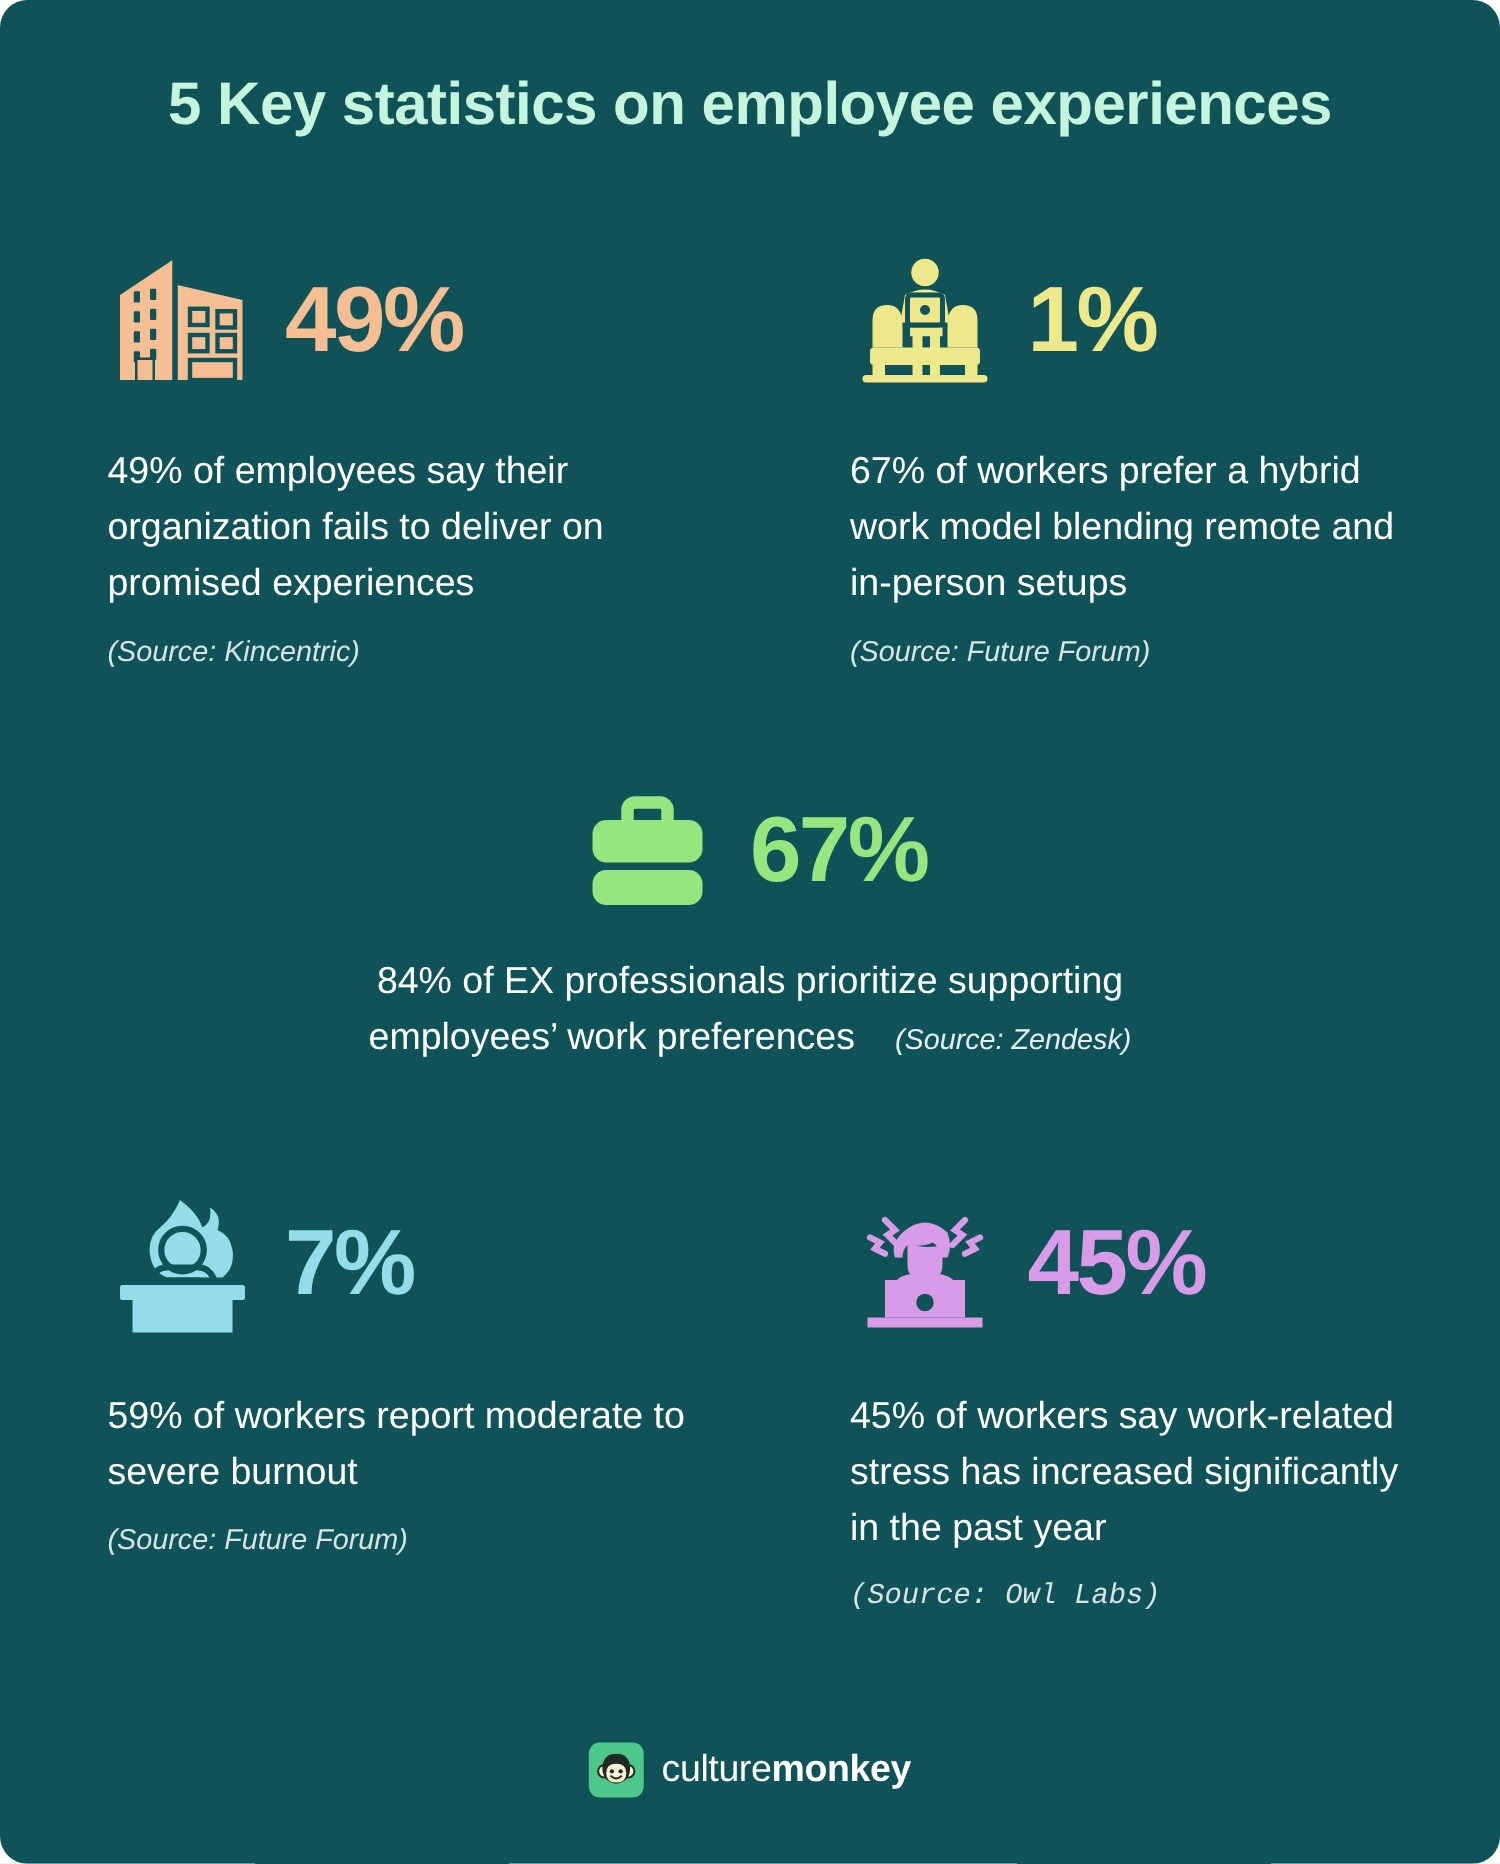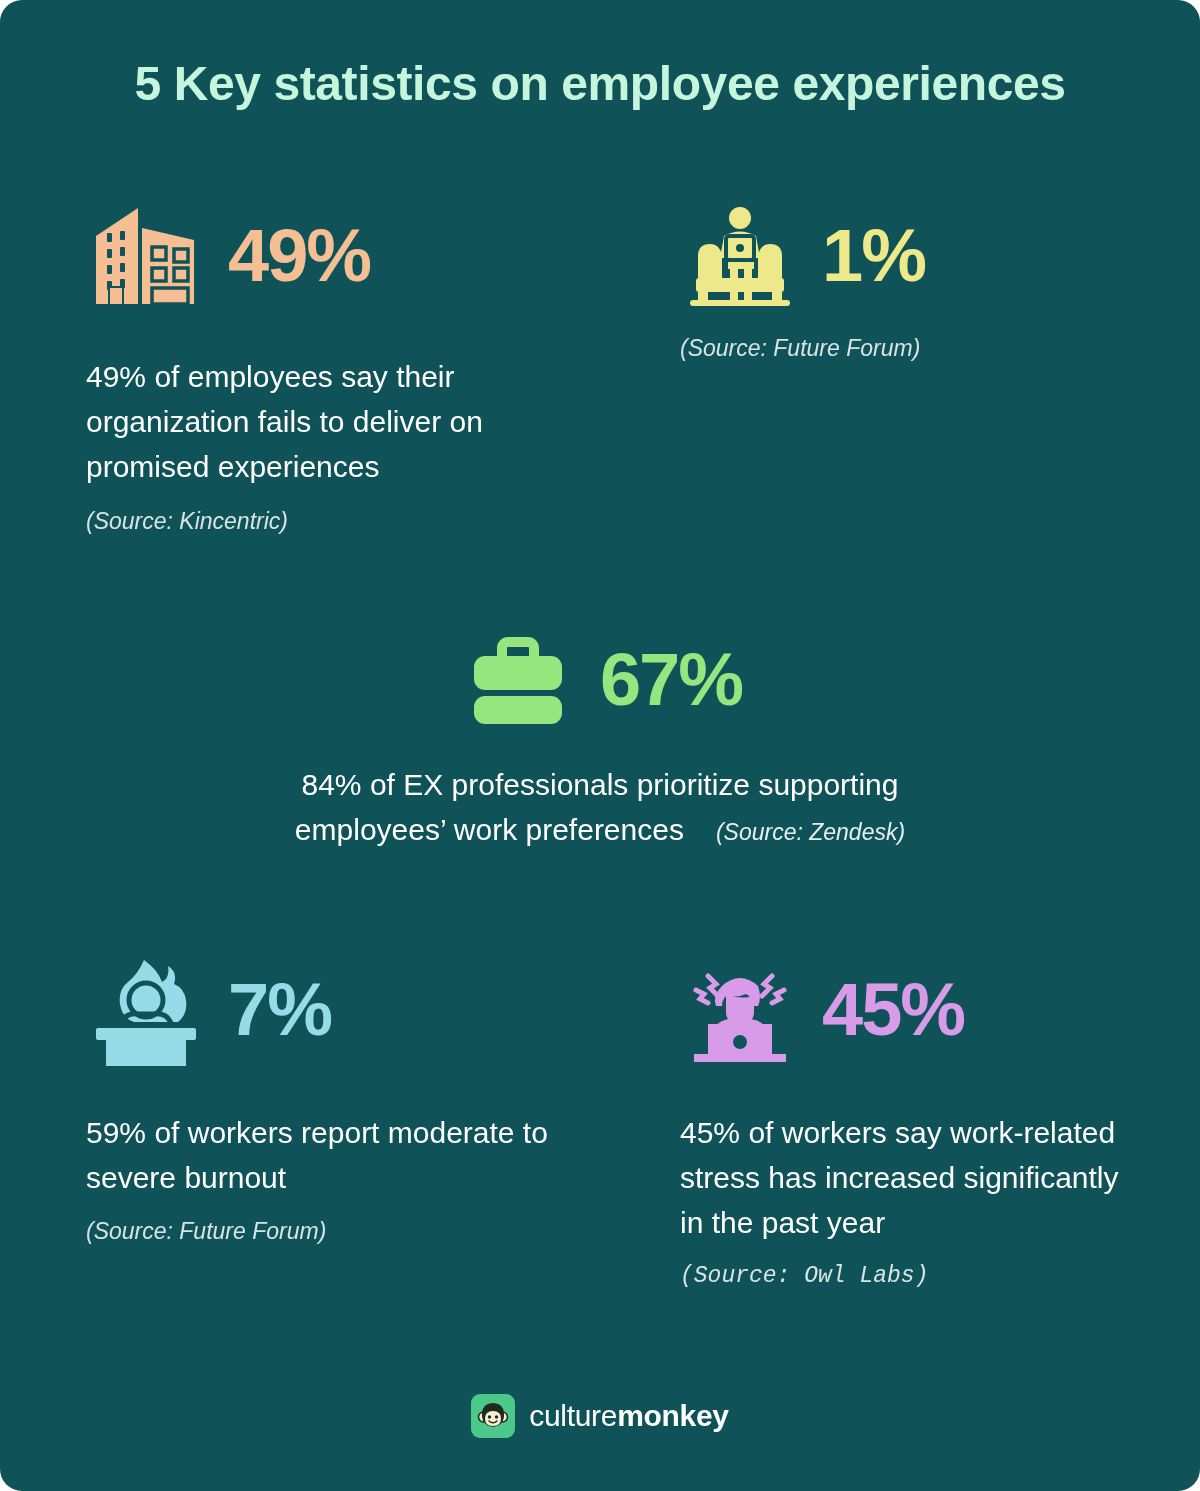--- a/index.html
+++ b/index.html
@@ -197,20 +197,21 @@
             <rect x="60" y="66" width="8" height="36"></rect>
             <rect x="44" y="62" width="26" height="7"></rect>
           </g>
 
           <rect x="42" y="36" width="28" height="24" rx="3" fill="#EDE98A" stroke="#0F5359" stroke-width="4"></rect>
           <circle cx="56" cy="48" r="4" fill="#0F5359"></circle>
         </svg>
       </div>
       <div class="pct" style="color:#EDE98A">1%</div>
     </div>
+    <div class="desc">67% of workers prefer a hybrid work model blending remote and in-person setups</div>
     <div class="source">(Source: Future Forum)</div>
   </div>
 
   <div class="stat" id="stat-3">
     <div class="stat-head">
       <div class="stat-icon">
         <svg width="108" height="108" viewBox="0 0 108 108" fill="none">
 
           <path d="M38 30 v-8 a6 6 0 0 1 6-6 h20 a6 6 0 0 1 6 6 v8" stroke="#96E57F" stroke-width="10" fill="none"></path>
 

